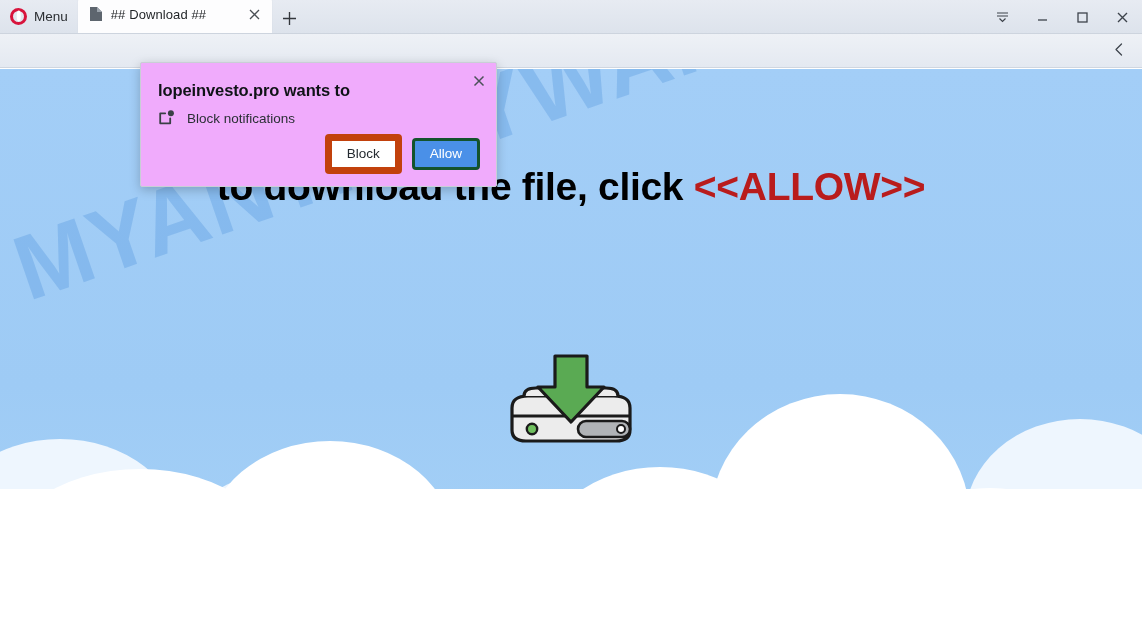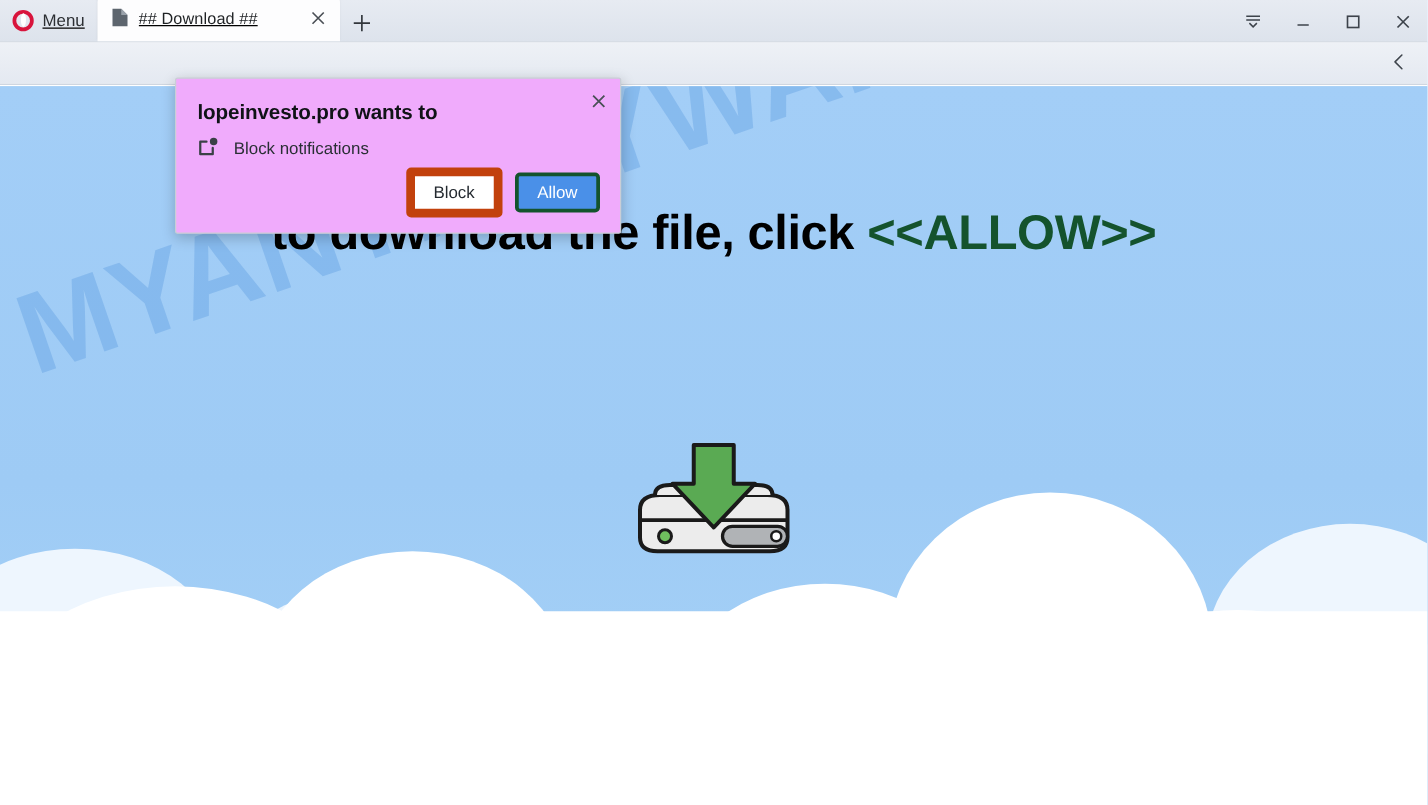--- a/index.html
+++ b/index.html
@@ -12,21 +12,20 @@
 
   
   .browser { width: 1142px; height: 644px; position: relative; }
 
   .tabstrip {
     height: 34px; width: 100%;
     background: linear-gradient(#e7ebf2, #dde3ec);
     display: flex; align-items: flex-end;
     position: relative;
     border-bottom: 1px solid #cdd4de;
-    text-decoration: underline;
   }
   .menu-btn {
     display: flex; align-items: center; gap: 7px;
     height: 34px; padding: 0 10px 0 10px;
     cursor: default;
   }
   .opera-logo {
     width: 17px; height: 17px; border-radius: 50%;
     border: 3.2px solid #d8143c; background: transparent;
     position: relative; flex: none;
@@ -143,21 +142,21 @@
     font-family: "Liberation Sans", sans-serif;
   }
   .headline {
     position: absolute; left: 0; top: 96px; width: 100%;
     text-align: center;
     font-size: 39px; font-weight: bold;
     color: #000000;
     white-space: nowrap;
     letter-spacing: -0.3px;
   }
-  .headline .allow { color: #14532d; }
+  .headline .allow { color: #b91c1c; }
 
   
   .cloudlayer { position: absolute; left:0; bottom:0; width:100%; height: 320px; }
   .cloud-base {
     position:absolute; left:0; bottom:0; width:100%; height:155px; background:#ffffff;
   }
 
   
   .hdd { position: absolute; left: 494px; top: 285px; width: 154px; height: 130px; }
 

